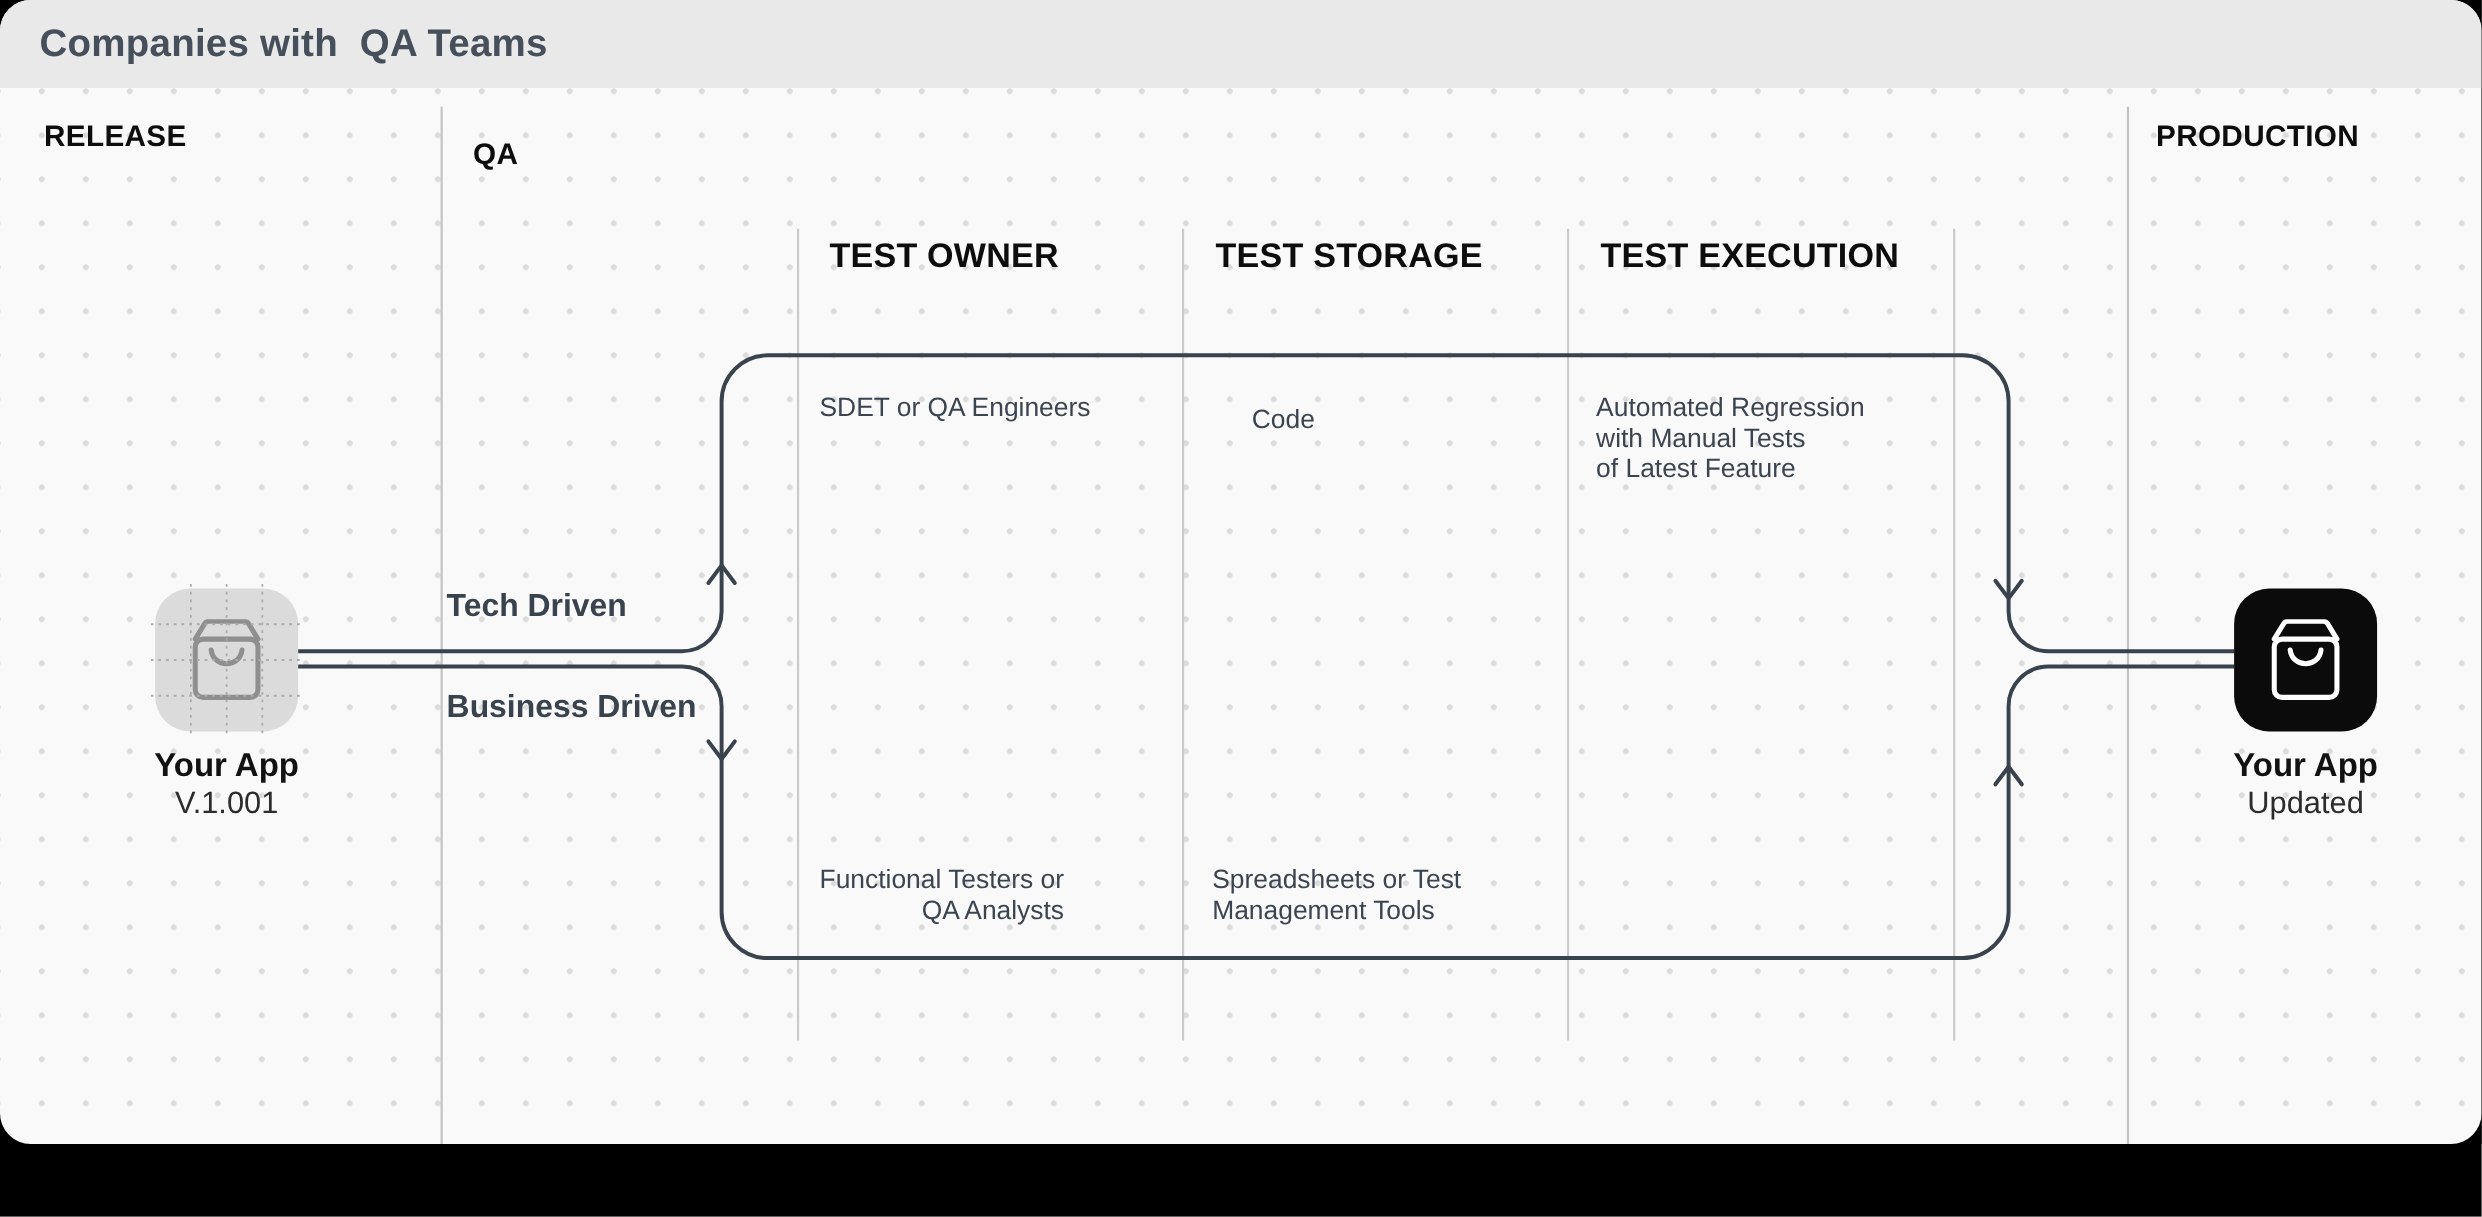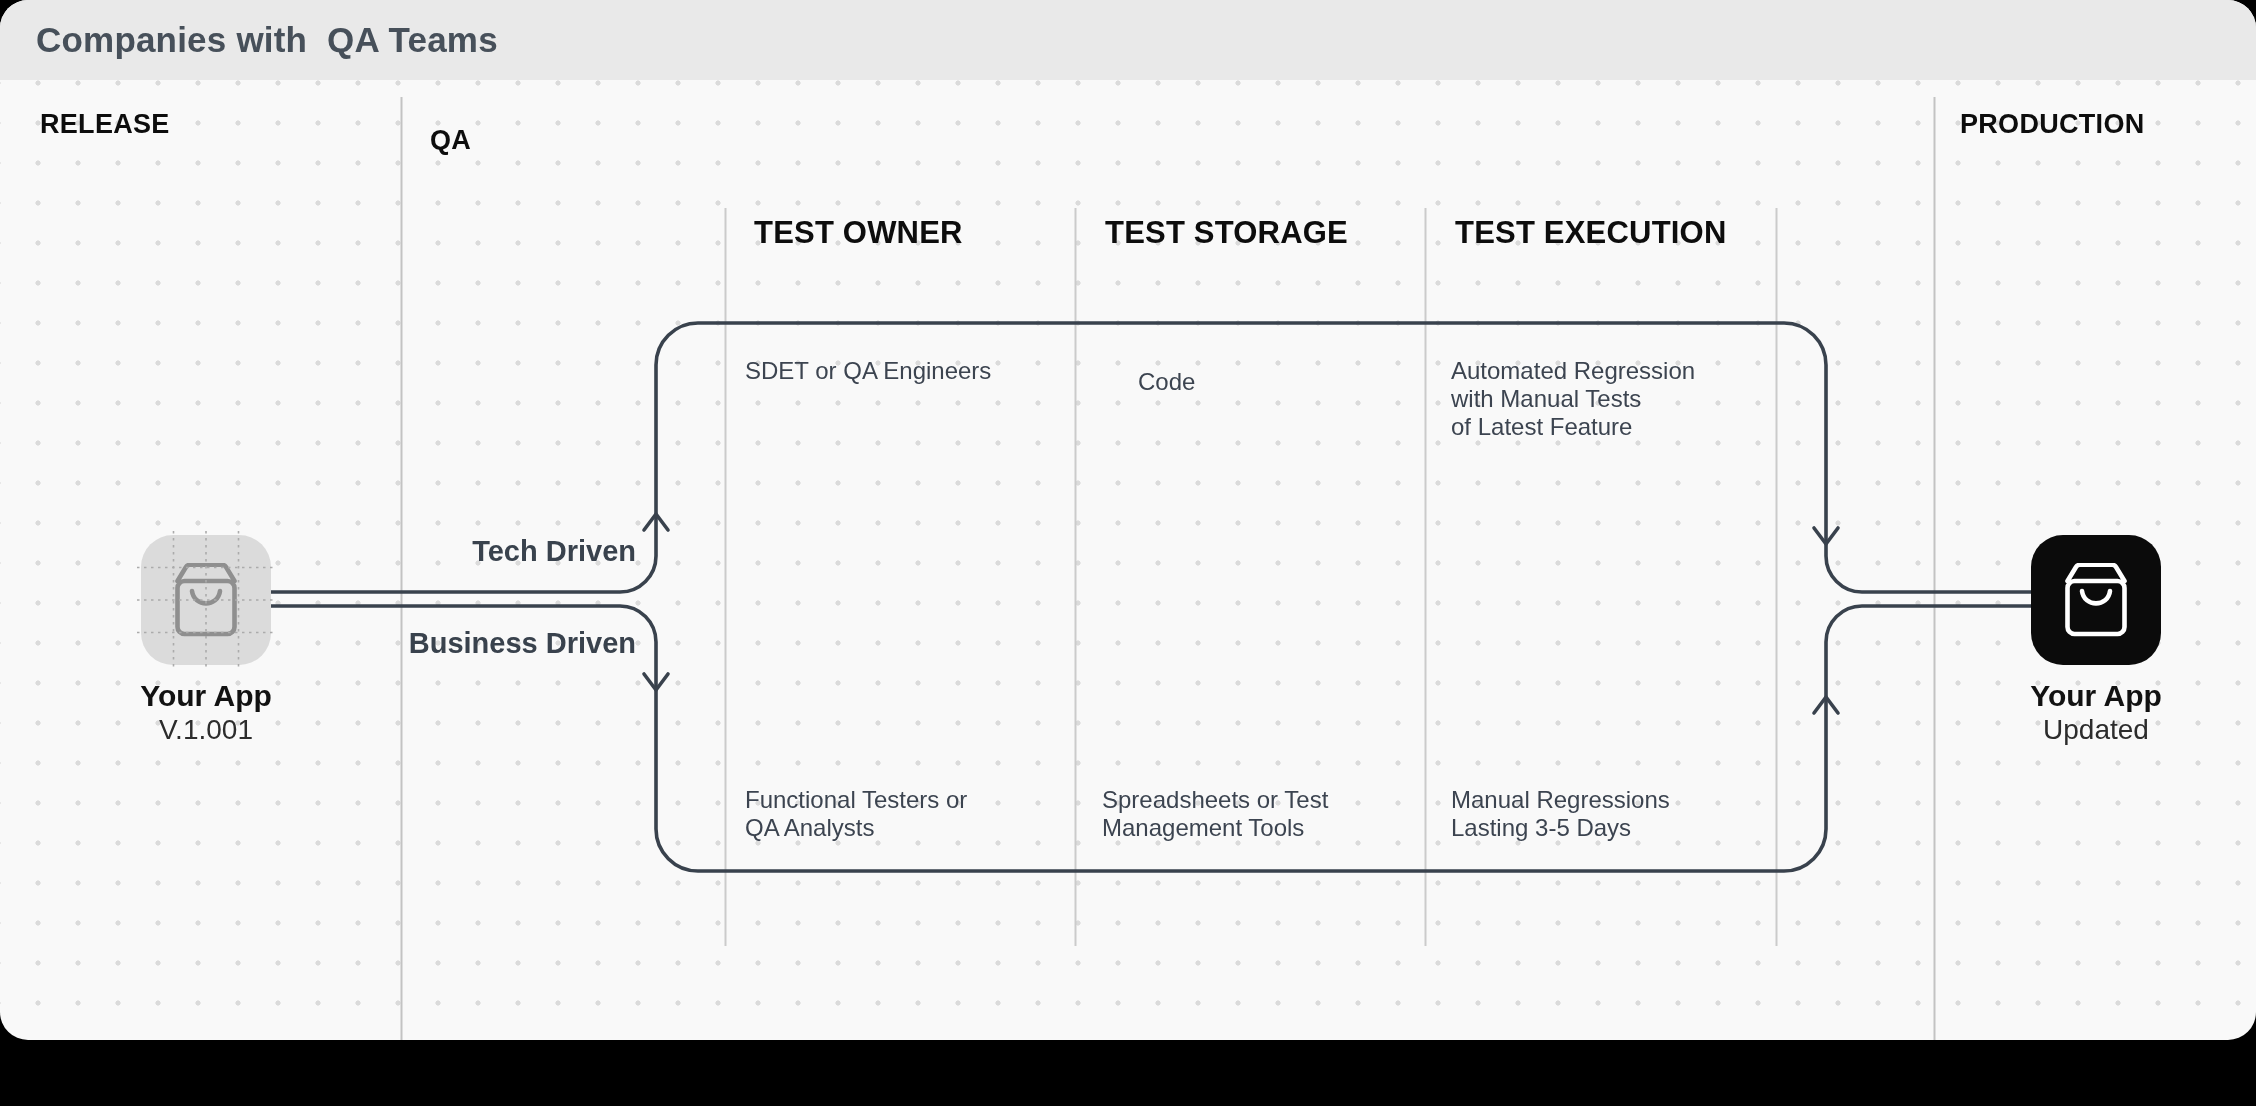--- a/index.html
+++ b/index.html
@@ -44,21 +44,21 @@
   }
   svg.overlay{position:absolute;left:0;top:0;width:2256px;height:1106px;z-index:1;}
   .lane-div{stroke:var(--c-lane_divider);stroke-width:2;}
   .col-div{stroke:var(--c-column_divider);stroke-width:2;}
   .flow{fill:none;stroke:var(--c-flow_line);stroke-width:3.6;}
   .arrow{fill:none;stroke:var(--c-flow_line);stroke-width:3.6;stroke-linecap:round;stroke-linejoin:round;}
   .txt{position:absolute;z-index:2;}
   .lane-label{font-size:27px;font-weight:700;color:var(--c-heading_text);letter-spacing:0.3px;line-height:30px;}
   .col-head{font-size:31px;font-weight:700;color:var(--c-heading_text);letter-spacing:0.2px;line-height:34px;}
   .cell{font-size:24px;font-weight:400;color:var(--c-body_text);line-height:28px;white-space:pre-line;}
-  .path-label{width:230px;text-align:right;font-size:29px;font-weight:700;color:var(--c-label_text);line-height:34px;}
+  .path-label{width:230px;text-align:left;font-size:29px;font-weight:700;color:var(--c-label_text);line-height:34px;}
   .app-icon{position:absolute;width:130px;height:130px;border-radius:32px;z-index:2;
     display:flex;align-items:center;justify-content:center;}
   .app-icon.light{background:var(--c-app_icon_light_bg);}
   .app-icon.dark{background:var(--c-app_icon_dark_bg);}
   .bag{width:66px;height:74px;display:block;}
   .bag *{fill:none;stroke-width:4.6;stroke-linecap:round;stroke-linejoin:round;}
   .bag.light *{stroke:var(--c-app_icon_light_glyph);}
   .bag.dark *{stroke:var(--c-app_icon_dark_glyph);}
   .guides{position:absolute;left:-4px;top:-4px;width:138px;height:138px;}
   .guides line{stroke:var(--c-guide);stroke-width:1.6;stroke-dasharray:2.5 4.5;}
@@ -107,26 +107,24 @@
 
   <div class="txt path-label" style="left:406px;top:534px;">Tech Driven</div>
   <div class="txt path-label" style="left:406px;top:626px;">Business Driven</div>
 
   <div class="txt cell" style="left:745px;top:357px;">SDET or QA Engineers</div>
   <div class="txt cell" style="left:1102px;top:368px;margin-left:36px;">Code</div>
   <div class="txt cell" style="left:1451px;top:357px;">Automated Regression
 with Manual Tests
 of Latest Feature</div>
 
-  <div class="txt cell" style="left:745px;top:786px;">Functional Testers or
+  <div class="txt cell" style="left:745px;top:786px;text-align:right;">Functional Testers or
 QA Analysts</div>
   <div class="txt cell" style="left:1102px;top:786px;">Spreadsheets or Test
 Management Tools</div>
-  <div class="txt cell" style="left:1451px;top:786px;">Manual Regressions
-Lasting 3-5 Days</div>
 
   <div class="app-icon light" style="left:141px;top:535px;">
     <svg class="bag light" viewBox="0 0 66 74">
       <path d="M4.5,18 L13,4 Q14.4,1.8 17,1.8 L49,1.8 Q51.6,1.8 53,4 L61.5,18"></path>
       <rect x="4.5" y="18" width="57" height="53" rx="7"></rect>
       <path d="M19,28 C21,44.5 45,44.5 47,28"></path>
     </svg>
     <svg class="guides" viewBox="0 0 138 138">
       <line x1="36.5" y1="0" x2="36.5" y2="138"></line>
       <line x1="69" y1="0" x2="69" y2="138"></line>

